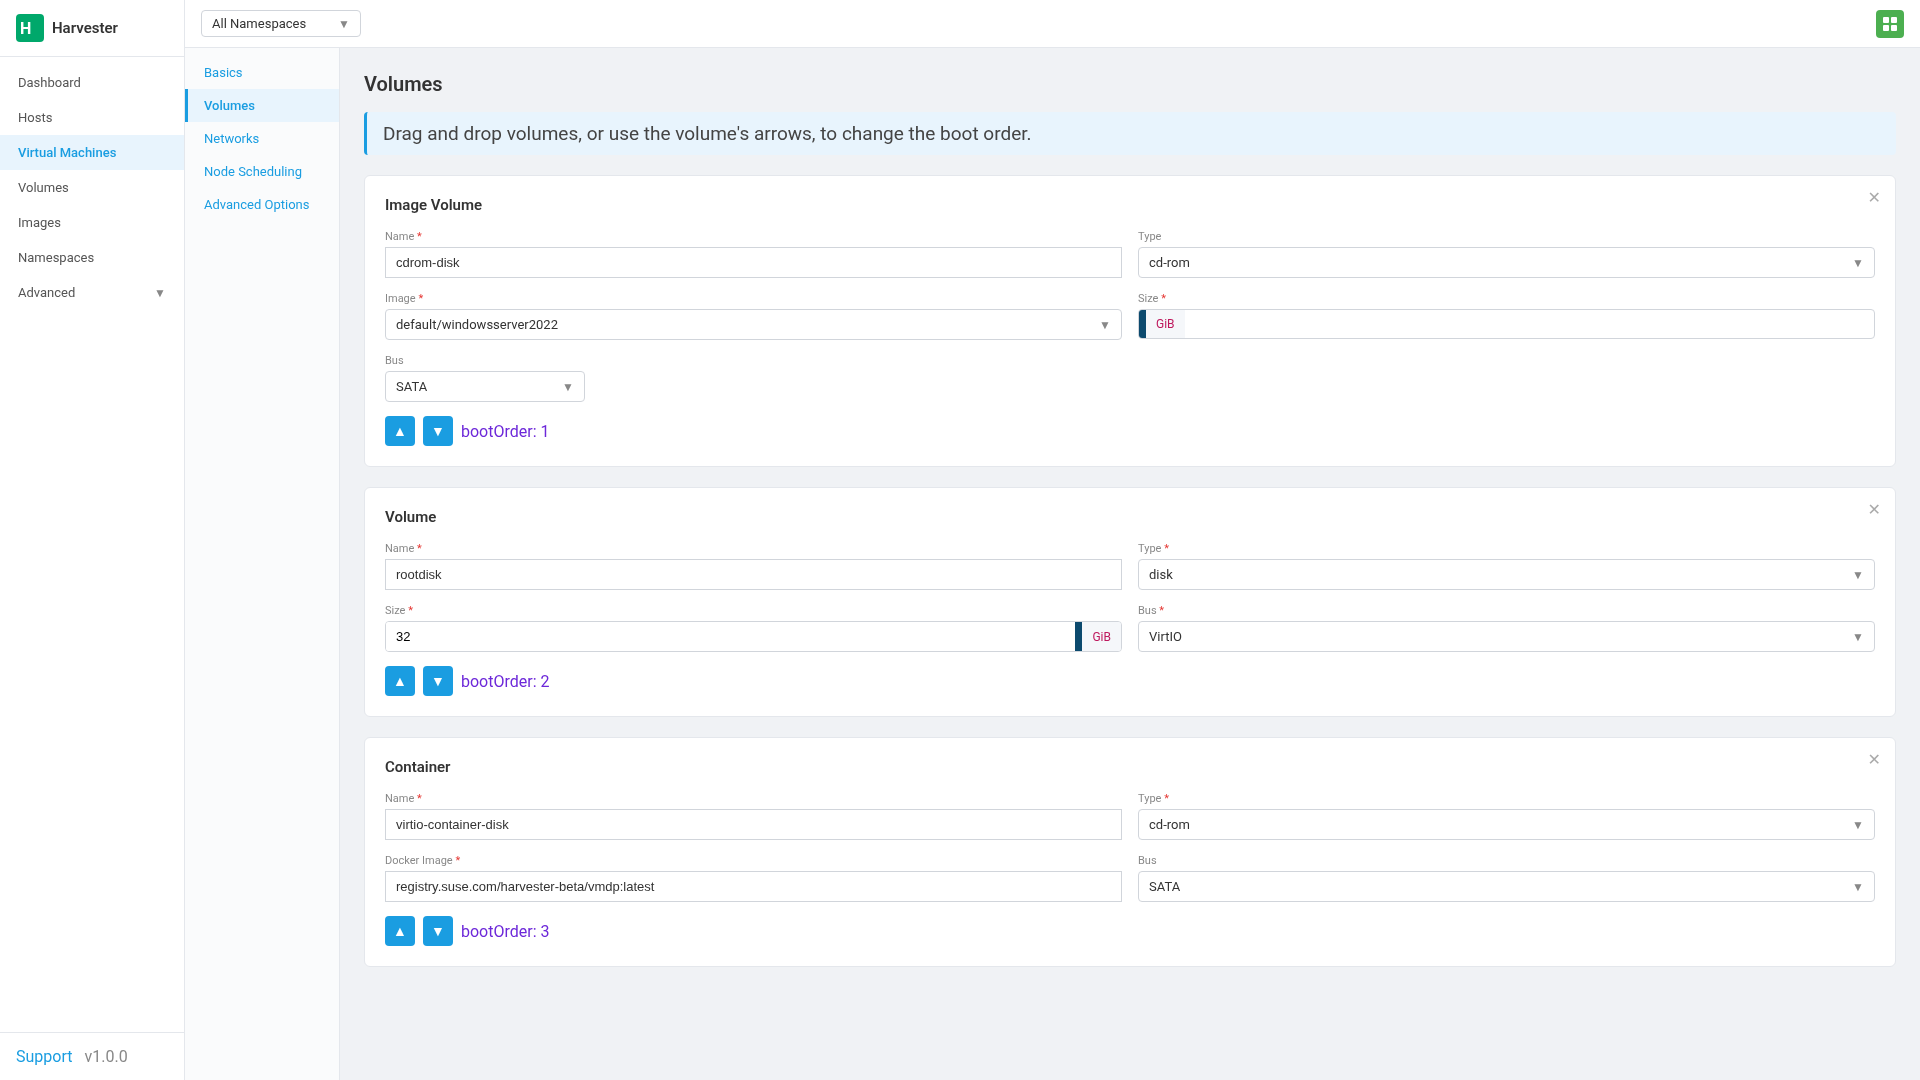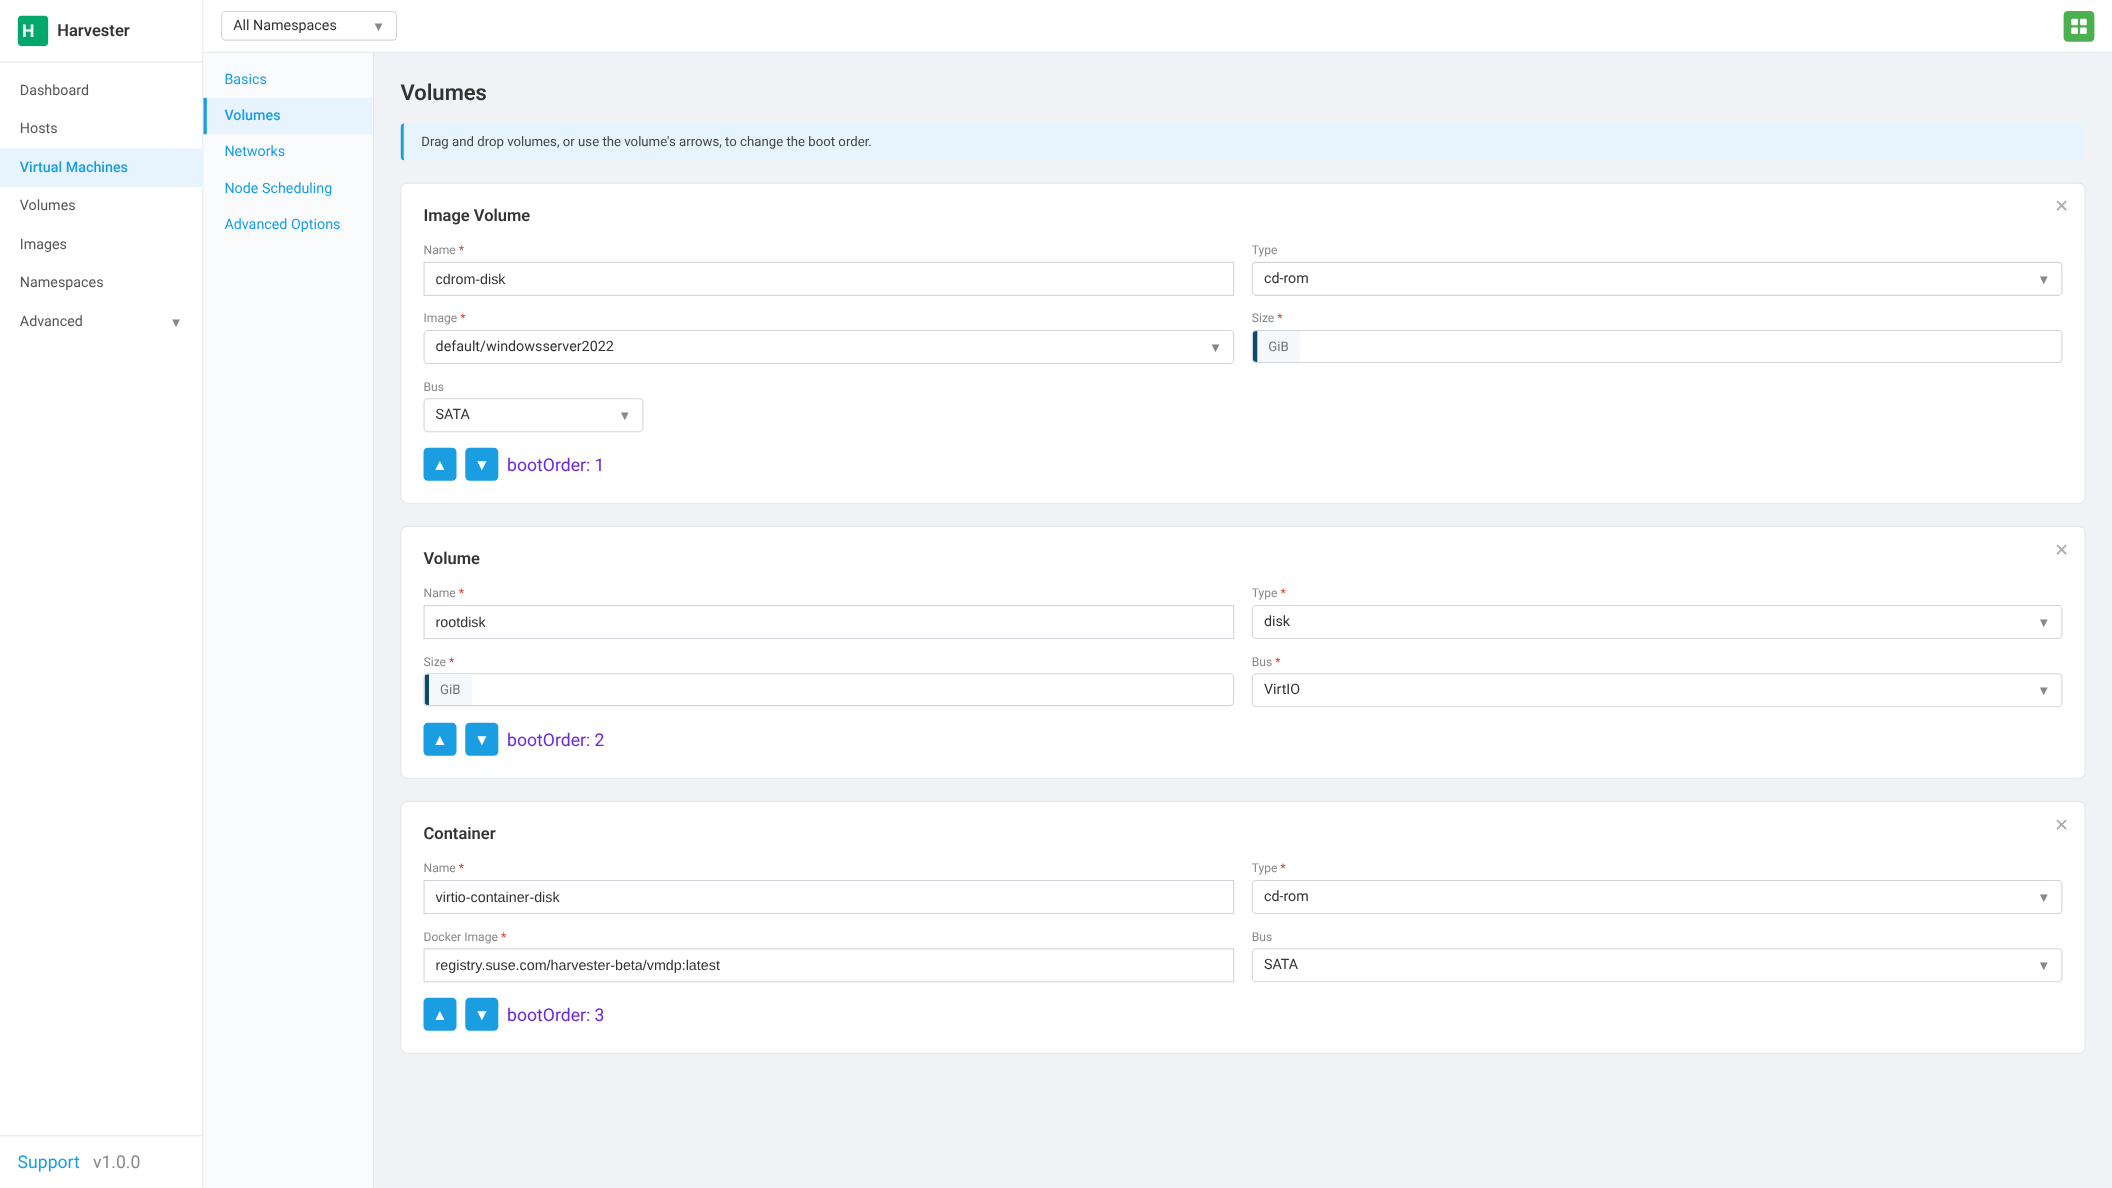--- a/index.html
+++ b/index.html
@@ -27,37 +27,37 @@
     .top-bar { position: absolute; top: 0; left: 185px; right: 0; height: 48px; background: #fff; border-bottom: 1px solid #e4e7ec; display: flex; align-items: center; padding: 0 16px; z-index: 10; }
     .namespace-select { display: flex; align-items: center; gap: 6px; border: 1px solid #d1d5db; border-radius: 4px; padding: 5px 10px; cursor: pointer; font-size: 13px; min-width: 160px; justify-content: space-between; }
     .top-right { margin-left: auto; }
     .grid-icon { width: 28px; height: 28px; background: #4caf50; border-radius: 4px; display: flex; align-items: center; justify-content: center; }
 
     
     .main-area { position: absolute; top: 48px; left: 340px; right: 0; bottom: 0; overflow-y: auto; background: #f0f2f5; padding: 24px; }
 
     .page-title { font-size: 20px; font-weight: 600; color: #333; margin-bottom: 16px; }
 
-    .info-banner { background: #e8f4fd; border-radius: 4px; padding: 10px 16px; margin-bottom: 20px; font-size: 12px; color: #444; border-left: 3px solid #1a9de1; }
+    .info-banner { background: #e8f4fd; border-radius: 4px; padding: 10px 16px; margin-bottom: 20px; font-size: 19px; color: #444; border-left: 3px solid #1a9de1; }
 
     .volume-card { background: #fff; border: 1px solid #e4e7ec; border-radius: 6px; padding: 20px; margin-bottom: 20px; position: relative; }
     .volume-card-title { font-size: 15px; font-weight: 600; color: #333; margin-bottom: 16px; }
     .close-btn { position: absolute; top: 14px; right: 14px; background: none; border: none; cursor: pointer; color: #aaa; font-size: 16px; line-height: 1; }
 
     .form-row { display: flex; gap: 16px; margin-bottom: 14px; }
     .form-group { display: flex; flex-direction: column; flex: 1; }
     .form-group.full { flex: 1; }
     .form-group.half { flex: 1; }
     .form-label { font-size: 11px; color: #888; margin-bottom: 4px; }
     .form-label .required { color: #e53935; }
     .form-control { border: 1px solid #d1d5db; border-radius: 0; padding: 7px 10px; font-size: 13px; color: #333; background: #fff; outline: none; }
     .form-select { display: flex; align-items: center; justify-content: space-between; border: 1px solid #d1d5db; border-radius: 4px; padding: 7px 10px; font-size: 13px; color: #333; background: #fff; cursor: pointer; }
     .size-input-wrapper { display: flex; align-items: stretch; border: 1px solid #d1d5db; border-radius: 4px; overflow: hidden; }
     .size-input-wrapper input { border: none; outline: none; padding: 7px 10px; font-size: 13px; flex: 1; }
-    .size-unit { background: #f5f7fa; padding: 7px 10px; color: #737373; font-size: 12px; border-left: 4px solid #0c4a6e; display: flex; align-items: center; }
+    .size-unit { background: #f5f7fa; padding: 7px 10px; color: #be185d; font-size: 12px; border-left: 7px solid #0c4a6e; display: flex; align-items: center; }
 
     .boot-order-row { display: flex; align-items: center; gap: 8px; margin-top: 12px; }
     .btn-up { background: #1a9de1; border: none; border-radius: 4px; color: #fff; width: 30px; height: 30px; cursor: pointer; font-size: 14px; display: flex; align-items: center; justify-content: center; }
     .btn-down { background: #1a9de1; border: none; border-radius: 4px; color: #fff; width: 30px; height: 30px; cursor: pointer; font-size: 14px; display: flex; align-items: center; justify-content: center; }
     .boot-label { font-size: 16px; color: #6d28d9; }
 
     .chevron { font-size: 12px; color: #888; }
 
     
     ::-webkit-scrollbar { width: 6px; }
@@ -236,20 +236,21 @@
       </div>
     </div>
 
     <div class="form-row">
       <div class="form-group half">
         <div class="form-label">
           <span>Size</span>
           <span class="required"> *</span>
         </div>
         <div class="size-input-wrapper">
+          <input type="number" value="32" style="">
           <div class="size-unit">GiB</div>
         </div>
       </div>
       <div class="form-group half">
         <div class="form-label">
           <span>Bus</span>
           <span class="required"> *</span>
         </div>
         <div class="form-select">
           <span>VirtIO</span>

